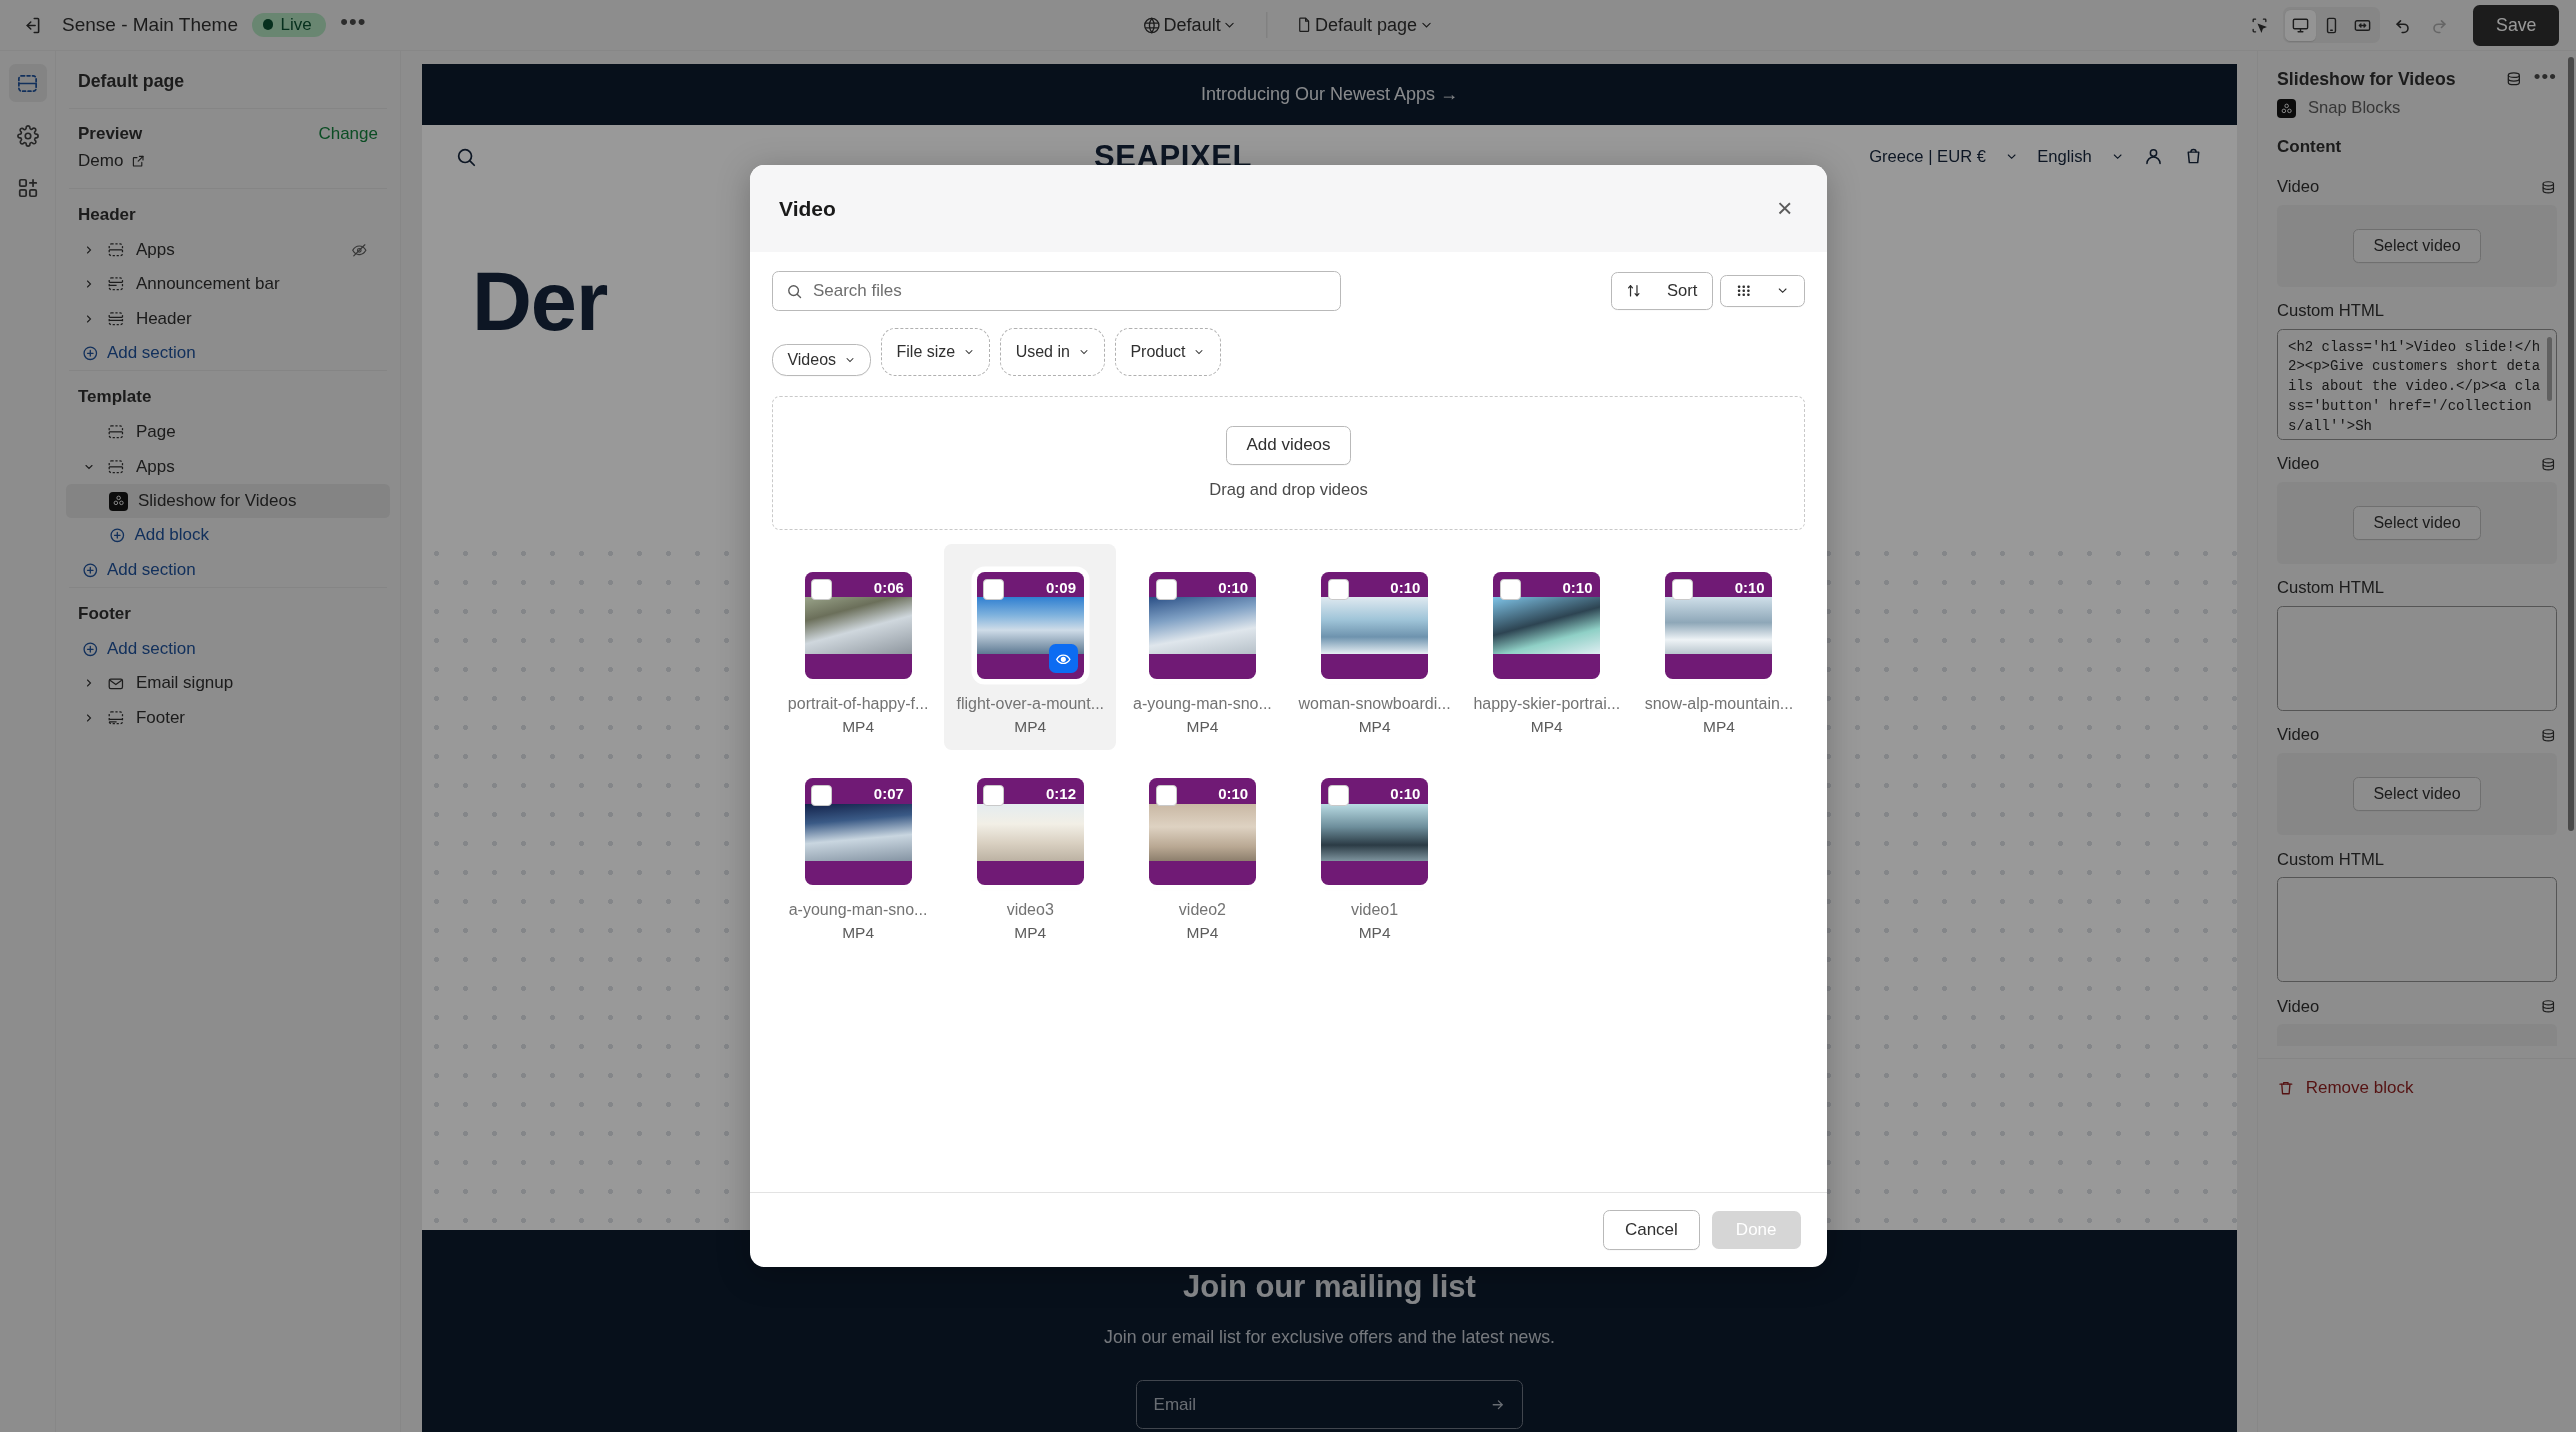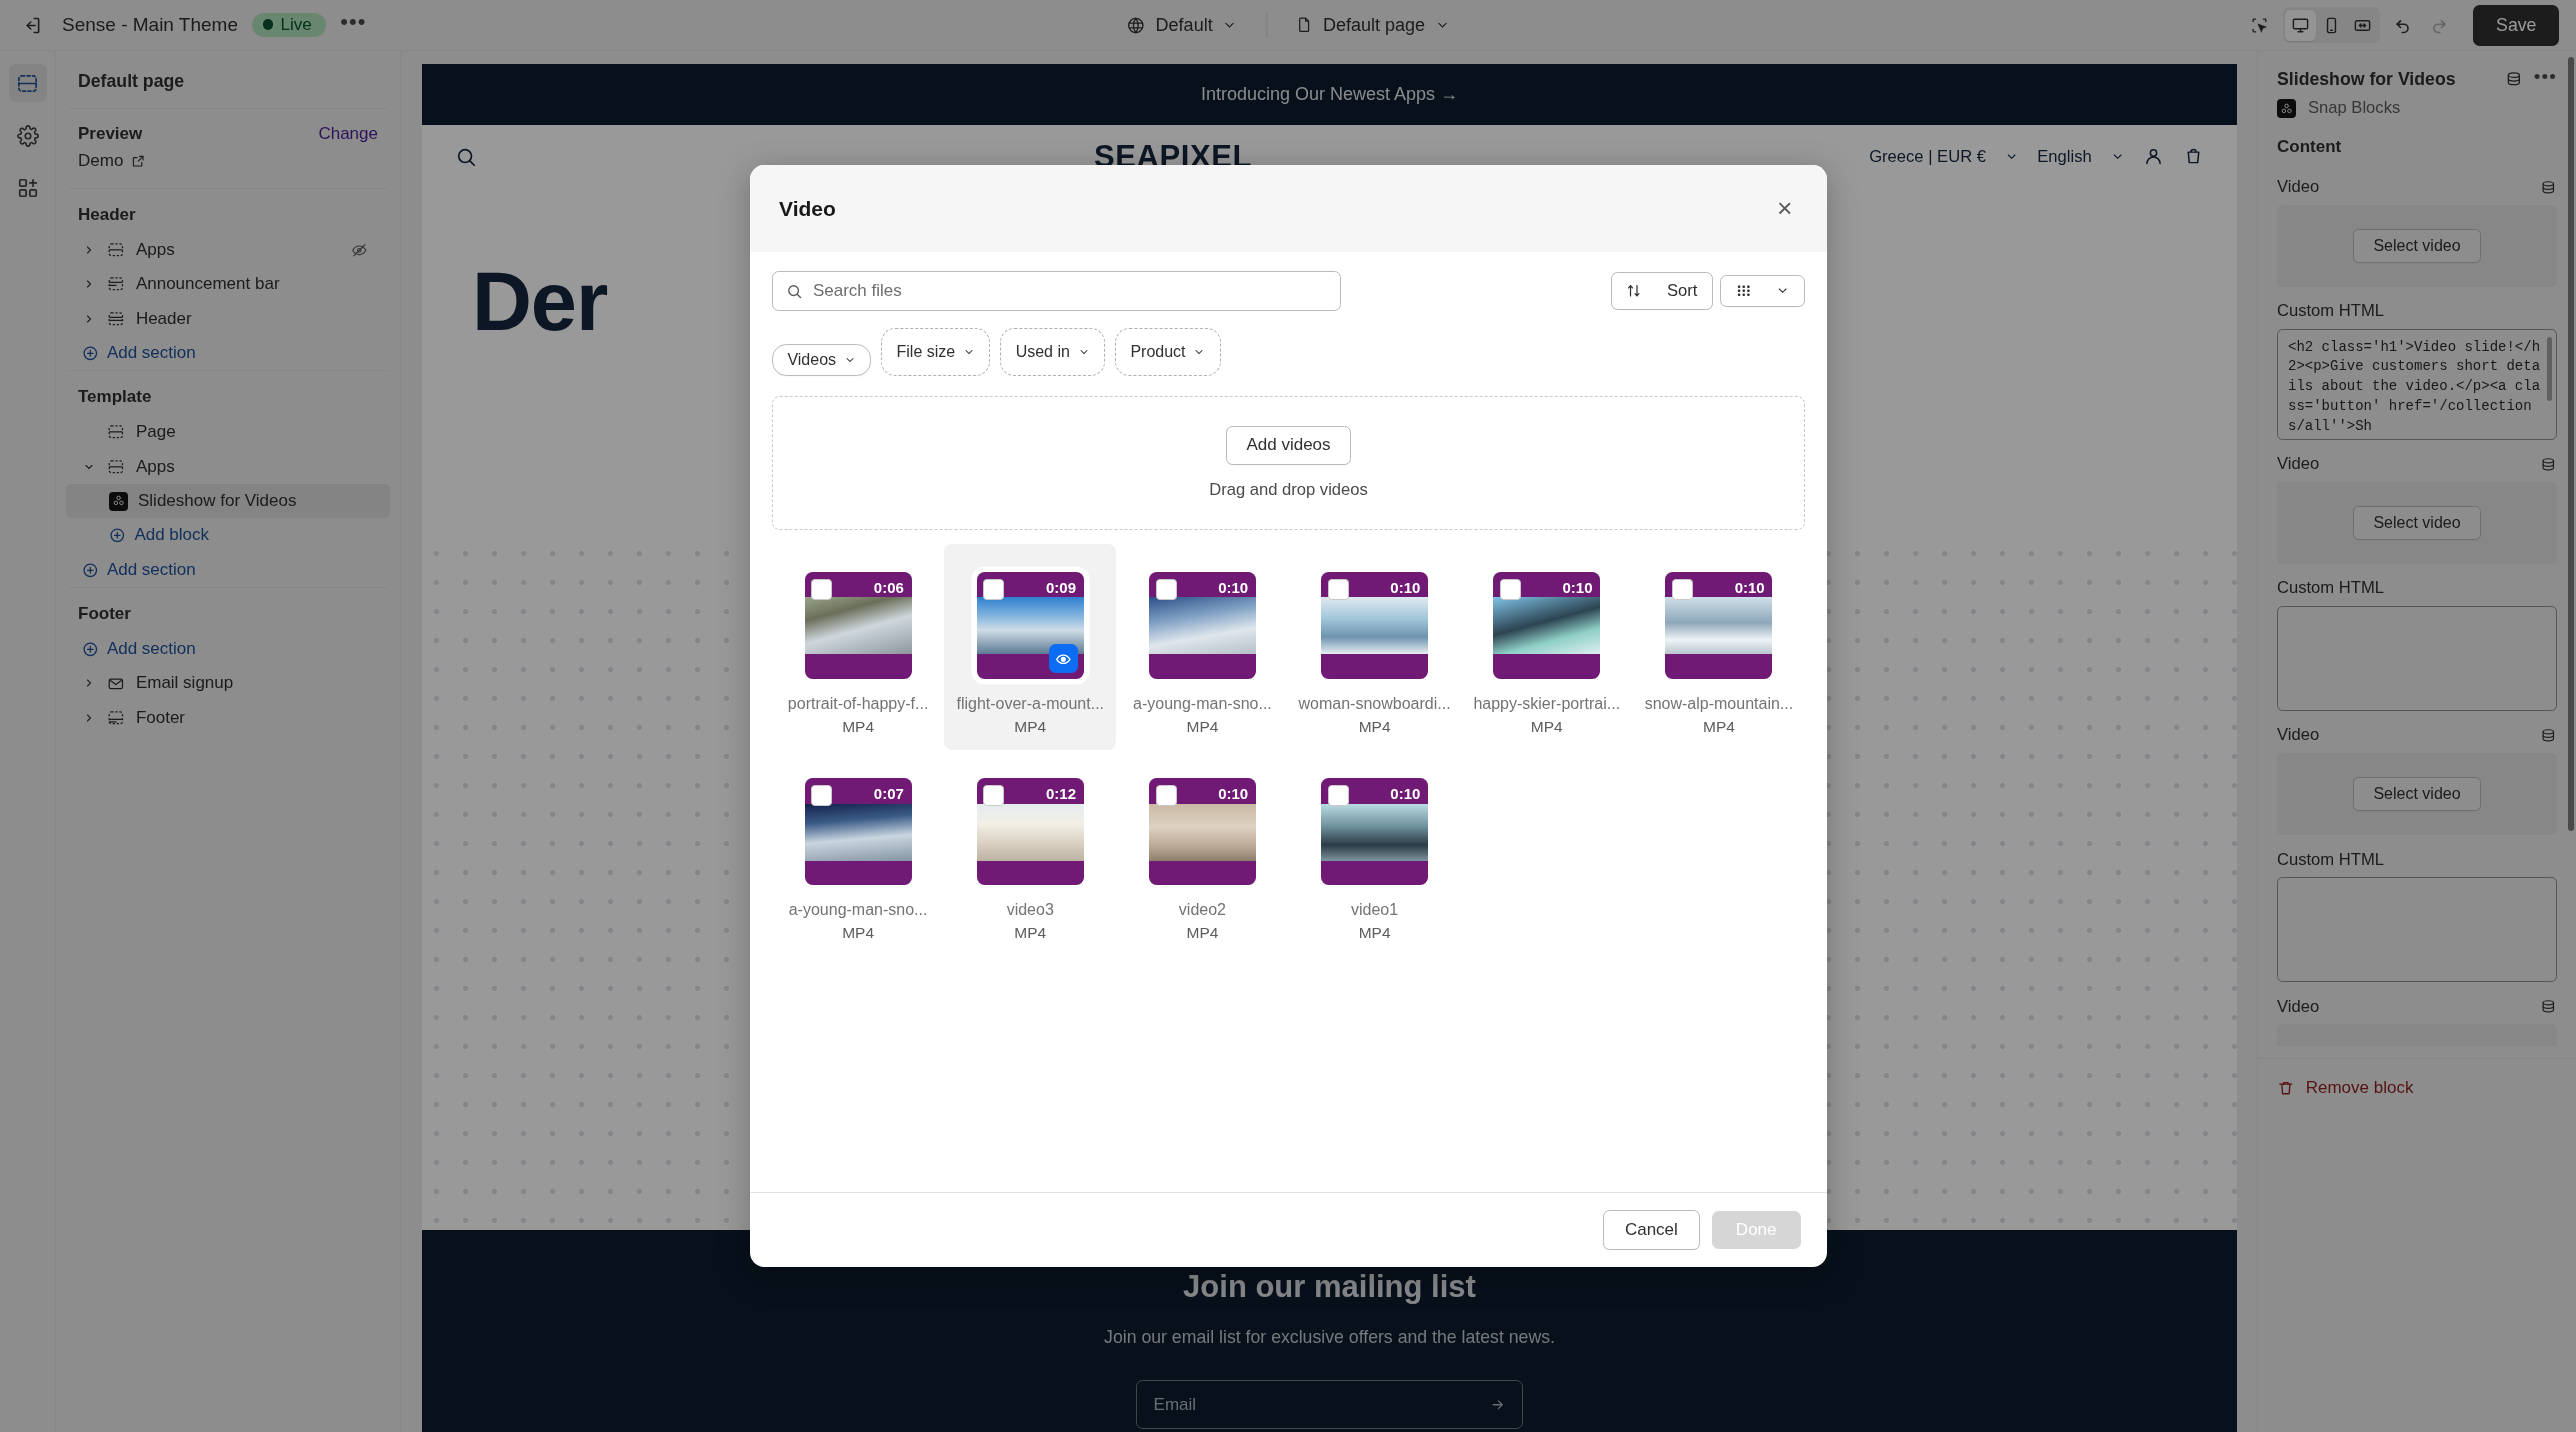--- a/index.html
+++ b/index.html
@@ -32,21 +32,21 @@
     font-size: 17px; line-height: 1;
   }
   .live-dot { width: 10.5px; height: 10.5px; border-radius: 50%; background: #0c5132; display:inline-block;}
   .dots { font-size: 22px; color: #4a4a4a; letter-spacing: 1.1px; line-height: 0.5; padding-bottom: 7.7px;}
 
   .tb-center {
     position: absolute; left: 50%; transform: translateX(-50%);
     display: flex; align-items: center; gap: 0;
   }
   .tb-sel {
-    display: flex; align-items: center; gap: 10px;
+    display: flex; align-items: center; gap: 2px;
     padding: 6.6px 13.3px; border-radius: 5.5px; cursor: pointer;
     font-size: 18px; color: #303030; white-space: nowrap;
   }
   .tb-divider { width: 0.6px; height: 25.4px; background: #cfcfcf; margin: 0 15.5px; }
 
   .tb-right {
     position: absolute; right: 16.6px; display: flex; align-items: center; gap: 4.4px;
   }
   .view-group { display: flex; align-items: center; background: #e0e0e0; border-radius: 6.6px; padding: 2.2px; margin: 0 3.3px;}
   .view-group .icon-btn.active { background: #f7f7f7; box-shadow: 0 0.6px 1.1px rgba(0,0,0,.12); }
@@ -69,21 +69,21 @@
   
   .sidebar {
     position: absolute; top: 51px; left: 56px; width: 345px; bottom: 0;
     background: #ebebeb; border-right: 0.6px solid #e1e1e1;
     font-size: 16.6px; color: #303030; overflow: hidden;
   }
   .sb-title { padding: 20px 22px 15.5px 22px; font-size: 17.7px; font-weight: 700; color: #303030;}
   .sb-hr { height: 0.6px; background: #dedede; margin: 0 13.3px; }
   .sb-prev { padding: 15.5px 22px 5.5px 22px; display:flex; align-items:center; justify-content:space-between;}
   .sb-prev-l { font-size: 17px; font-weight: 700; }
-  .sb-change { color: #4c1d95; font-size: 17px; cursor:pointer; }
+  .sb-change { color: #15803d; font-size: 17px; cursor:pointer; }
   .sb-demo { padding: 2.2px 22px 16.6px 22px; display:flex; align-items:center; gap: 7.7px; font-size: 17px; cursor:pointer;}
   .sb-group-title { padding: 16.6px 22px 7.7px 22px; font-size: 17px; font-weight: 700; }
   .sb-row {
     display: flex; align-items: center; gap: 10px;
     padding: 7.2px 22px 7.2px 15.5px; margin: 0 10px; border-radius: 5.5px;
     font-size: 17px; cursor: pointer; color: #303030; position: relative;
   }
   .sb-row.sel { background: #dcdcdc; }
   .sb-row .chev { width: 14.4px; flex: 0 0 14.4px; display:flex;align-items:center;justify-content:center;}
   .sb-row .ic { width: 20px; flex: 0 0 20px; display:flex;align-items:center;justify-content:center;}

